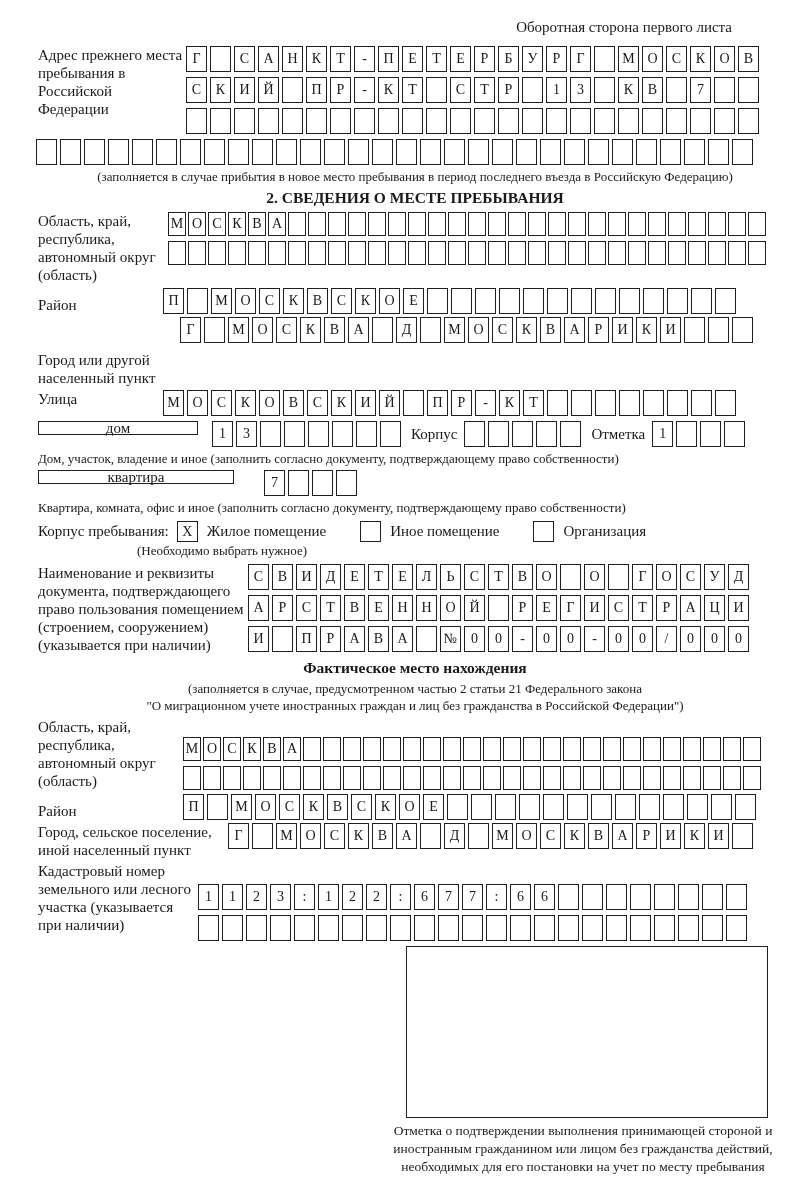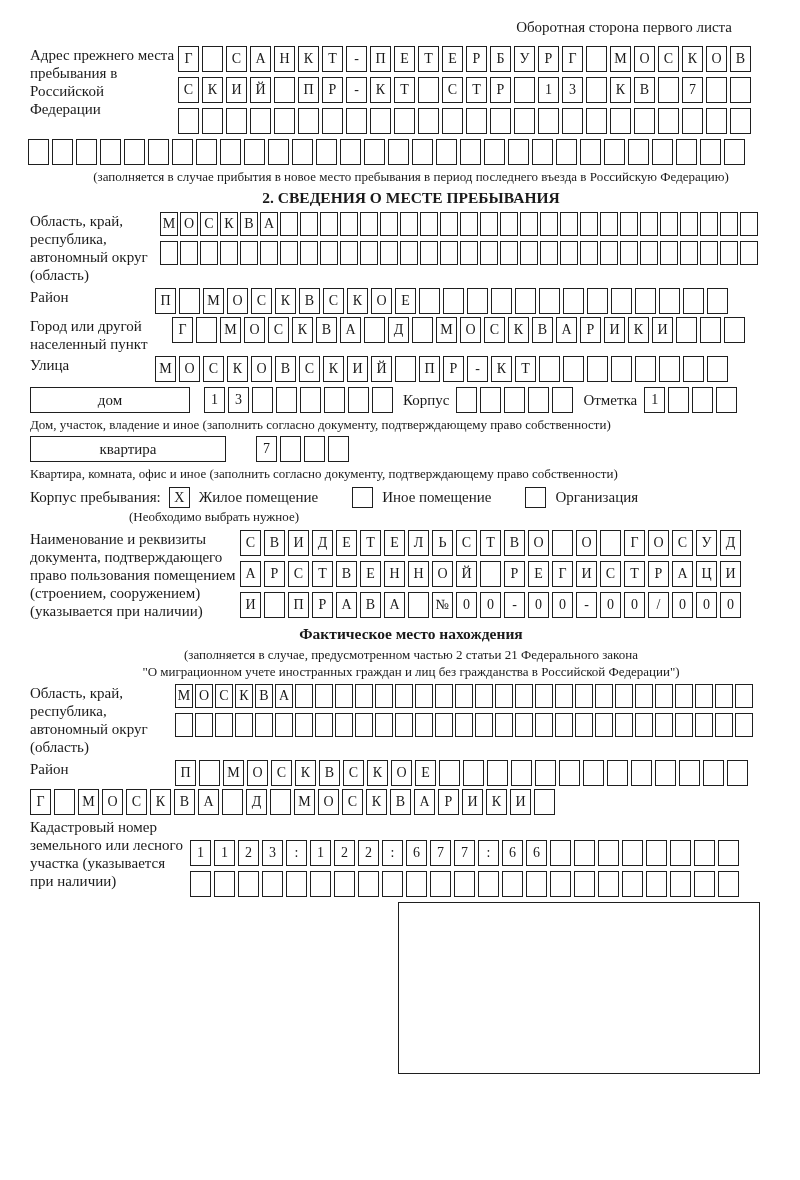--- a/index.html
+++ b/index.html
@@ -1,42 +1,42 @@
 <!DOCTYPE html>
 <html><head>
 <meta charset="utf-8">
 <style>
   html,body{margin:0;padding:0;background:#fff;}
   body{width:800px;height:1180px;overflow:hidden;color:#1a1a1a;
        font-family:"Liberation Serif","DejaVu Serif",serif;}
-  .page{position:relative;box-sizing:border-box;width:800px;height:1180px;padding:8px 8px 0 30px;}
+  .page{position:relative;box-sizing:border-box;width:800px;height:1180px;padding:8px 8px 0 38px;}
   .hdr{margin:10px 60px 0 0;text-align:right;font-size:15px;line-height:18px;}
   .row{display:flex;align-items:flex-start;}
   .lbl{font-size:15px;line-height:18px;flex:0 0 auto;}
   .wA{width:148px;}
   .w125{width:125px;}
   .w130{width:130px;}
-  .w142{width:142px;}
+  .w142{width:142px;margin-top:34px;}
   .w145{width:145px;}
   .w190{width:190px;}
   .w160{width:160px;}
   .w210{width:210px;}
   .col{display:flex;flex-direction:column;}
   .cells{display:flex;flex-wrap:nowrap;}
   .cells + .cells{margin-top:5px;}
   .cell{display:inline-flex;align-items:center;justify-content:center;
         border:1.6px solid #1f1f1f;background:#fff;
         font-size:14px;line-height:1;flex:0 0 auto;}
   .cL{width:19px;height:22px;margin-right:3px;}
   .cS{width:16px;height:22px;margin-right:2px;}
-  .mt4{margin-top:4px;} .mt3{margin-top:3px;} .mt5{margin-top:5px;} .mt10{margin-top:10px;}
+  .mt4{margin-top:4px;align-items:flex-end;} .mt3{margin-top:3px;} .mt5{margin-top:5px;} .mt10{margin-top:10px;}
   .cap{font-size:13px;line-height:17px;}
   .center{text-align:center;}
   .sec-title{font-size:15.5px;font-weight:bold;text-align:center;line-height:19px;}
-  .widebox{box-sizing:border-box;border:1.6px solid #1f1f1f;height:26px;display:inline-flex;
+  .widebox{box-sizing:border-box;border:1.6px solid #1f1f1f;height:14px;display:inline-flex;
            align-items:center;justify-content:center;font-size:15px;flex:0 0 auto;}
   .wb-dom{width:160px;margin-right:14px;}
   .wb-kv{width:196px;margin-right:30px;}
   .grp-lbl{font-size:15px;line-height:26px;padding:0 7px;flex:0 0 auto;}
   .bigcells .cell{height:24px;}
   .chk{width:19px;height:19px;border:1.6px solid #1f1f1f;display:inline-flex;align-items:center;
        justify-content:center;font-size:14px;margin:0 9px 0 8px;flex:0 0 auto;}
   .opt{font-size:15px;line-height:21px;margin-right:26px;}
   .stay .lbl-inline{font-size:15px;line-height:21px;}
   .note{margin-left:99px;}
@@ -552,20 +552,21 @@
         <span class="cell cL"></span>
         <span class="cell cL"></span>
         <span class="cell cL"></span>
         <span class="cell cL"></span>
         <span class="cell cL"></span>
         <span class="cell cL"></span>
       </div>
   </div>
 
   <div class="row mt3">
+    <div class="lbl w190">Город, сельское поселение, иной населенный пункт</div>
     <div class="cells bigcells">
         <span class="cell cL">Г</span>
         <span class="cell cL"></span>
         <span class="cell cL">М</span>
         <span class="cell cL">О</span>
         <span class="cell cL">С</span>
         <span class="cell cL">К</span>
         <span class="cell cL">В</span>
         <span class="cell cL">А</span>
         <span class="cell cL"></span>
@@ -635,14 +636,15 @@
           <span class="cell cL"></span>
           <span class="cell cL"></span>
           <span class="cell cL"></span>
           <span class="cell cL"></span>
           <span class="cell cL"></span>
         </div>
     </div>
   </div>
 
   <div class="stamp-box mt5"></div>
+  <div class="stamp-cap mt4">Отметка о подтверждении выполнения принимающей стороной и иностранным гражданином или лицом без гражданства действий, необходимых для его постановки на учет по месту пребывания</div>
 
 </div>
 
 </body></html>

